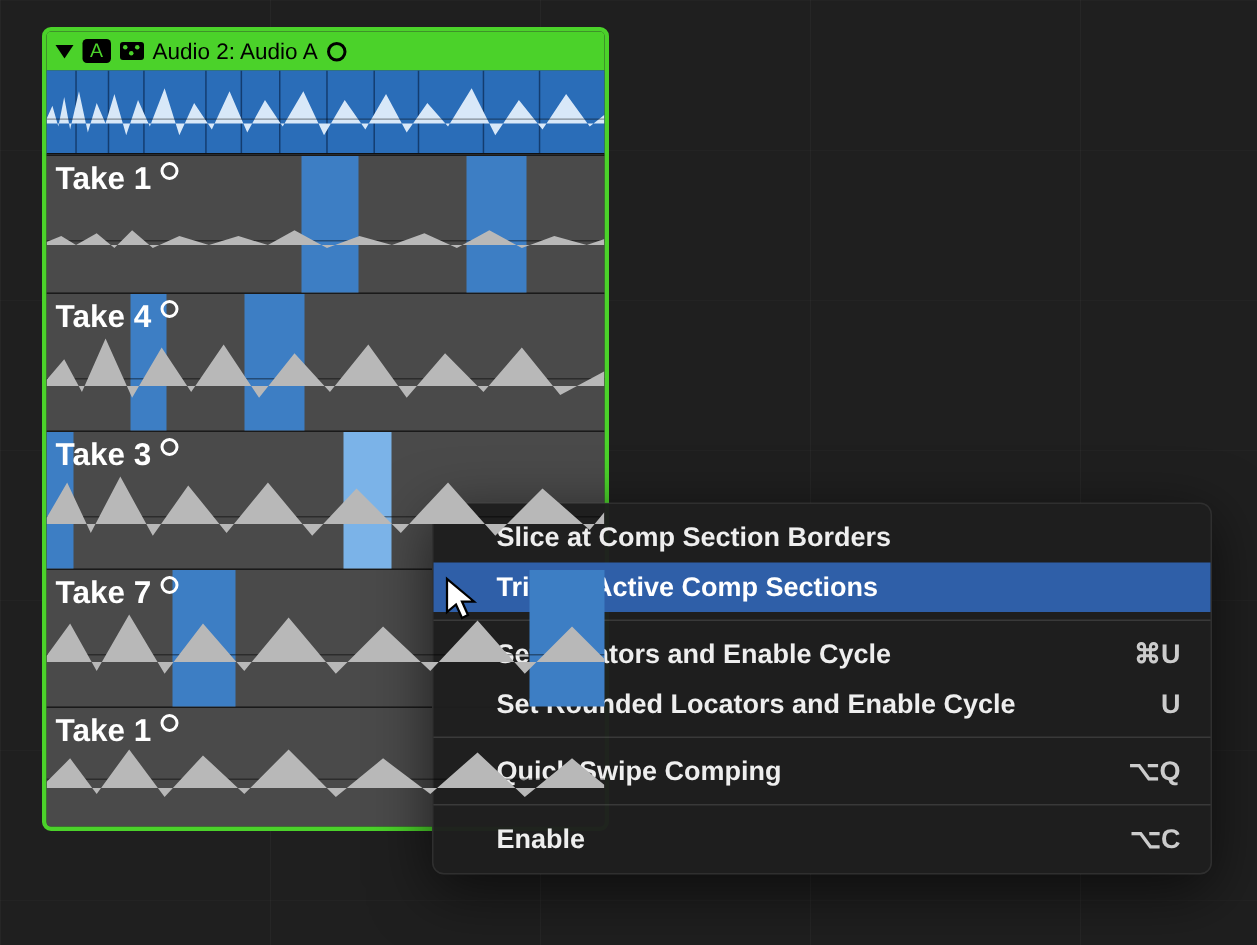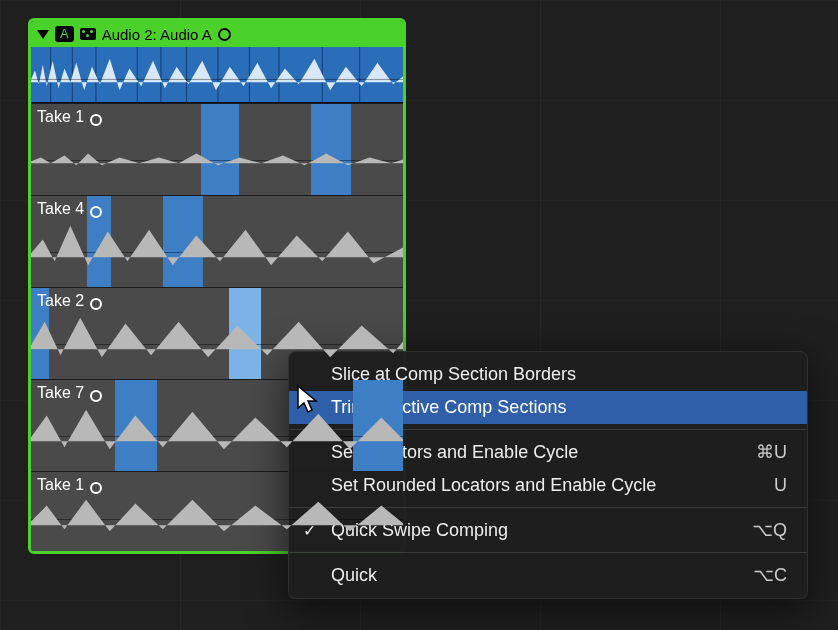--- a/index.html
+++ b/index.html
@@ -55,46 +55,48 @@
   .comp-row svg { position:absolute; inset:0; width:100%; height:100%; }
 
   .take-row {
     height: 92px;
     background: #4a4a4a;
     position: relative;
     border-top: 1px solid #1a1a1a;
   }
   .take-row .label {
     position:absolute; left:6px; top:4px;
-    color:#fff; font-size:16px;
-    display:flex; align-items:flex-end; gap:6px;
+    color:#fff; font-size:21px;
+    display:flex; align-items:flex-start; gap:6px;
     z-index:3;
+    font-weight:bold;
   }
   .take-row .label .ringw { width:12px;height:12px;border:2px solid #fff;border-radius:50%;}
   .take-row .sel {
     position:absolute; top:0; bottom:0;
     background:#3d7ec4;
     z-index:1;
   }
   .take-row .sel.light { background:#7bb3e8; }
   .take-row svg.wave { position:absolute; inset:0; width:100%; height:100%; z-index:2; }
   .centerline { position:absolute; left:0; right:0; top:62%; height:1px; background:rgba(0,0,0,0.4); z-index:2;}
 
   
   .ctx {
     position:absolute;
-    left:288px; top:351px;
+    left:288px; top:335px;
     width:520px;
     background:rgba(30,30,30,0.97);
     border:1px solid rgba(255,255,255,0.08);
     border-radius:8px;
     box-shadow:0 10px 40px rgba(0,0,0,0.6);
     padding:6px 0;
     font-size:18px;
     color:#eee;
+    font-weight:bold;
   }
   .ctx .item {
     display:flex; align-items:center;
     padding:6px 20px 6px 42px;
     position:relative;
     white-space:nowrap;
   }
   .ctx .item.hi { background:#2f5fa8; color:#fff; }
   .ctx .item .sc { margin-left:auto; padding-left:30px; color:#ccc; font-size:18px;}
   .ctx .sep { height:1px; background:rgba(255,255,255,0.12); margin:5px 0;}
@@ -168,21 +170,21 @@
     <div class="centerline"></div>
     <svg class="wave" viewBox="0 0 378 92" preserveAspectRatio="none">
       <g fill="#b8b8b8">
           <path d="M0,58 L12,44 L24,66 L40,30 L58,70 L78,36 L98,66 L120,34 L144,70 L168,40 L192,66 L218,34 L244,70 L270,40 L296,66 L322,36 L348,68 L378,52 L378,62 L0,62 Z"></path>
         </g>
     </svg>
   </div>
 
   <div class="take-row">
     <div class="label">
-        <span>Take 2</span>
+        <span>Take 3</span>
         <span class="ringw"></span>
       </div>
     <div class="sel" style="left:0;width:18px"></div>
     <div class="sel light" style="left:198px;width:32px"></div>
     <div class="centerline"></div>
     <svg class="wave" viewBox="0 0 378 92" preserveAspectRatio="none">
       <g fill="#b8b8b8">
           <path d="M0,58 L14,34 L30,68 L50,30 L72,70 L96,36 L122,68 L150,34 L180,70 L210,38 L240,68 L272,34 L304,70 L336,38 L368,66 L378,54 L378,62 L0,62 Z"></path>
         </g>
     </svg>
@@ -234,20 +236,20 @@
       <span class="sc">U</span>
     </div>
   <div class="sep"></div>
   <div class="item">
       <span class="check">✓</span>
       <span>Quick Swipe Comping</span>
       <span class="sc">⌥Q</span>
     </div>
   <div class="sep"></div>
   <div class="item">
-      <span>Quick</span>
+      <span>Enable</span>
       <span class="sc">⌥C</span>
     </div>
 </div>
 
 <svg class="cursor" width="26" height="30">
   <path d="M2,2 L2,24 L8,19 L12,28 L16,26 L12,17 L20,17 Z" fill="#fff" stroke="#000" stroke-width="1.5"></path>
 </svg>
 
 </body></html>

